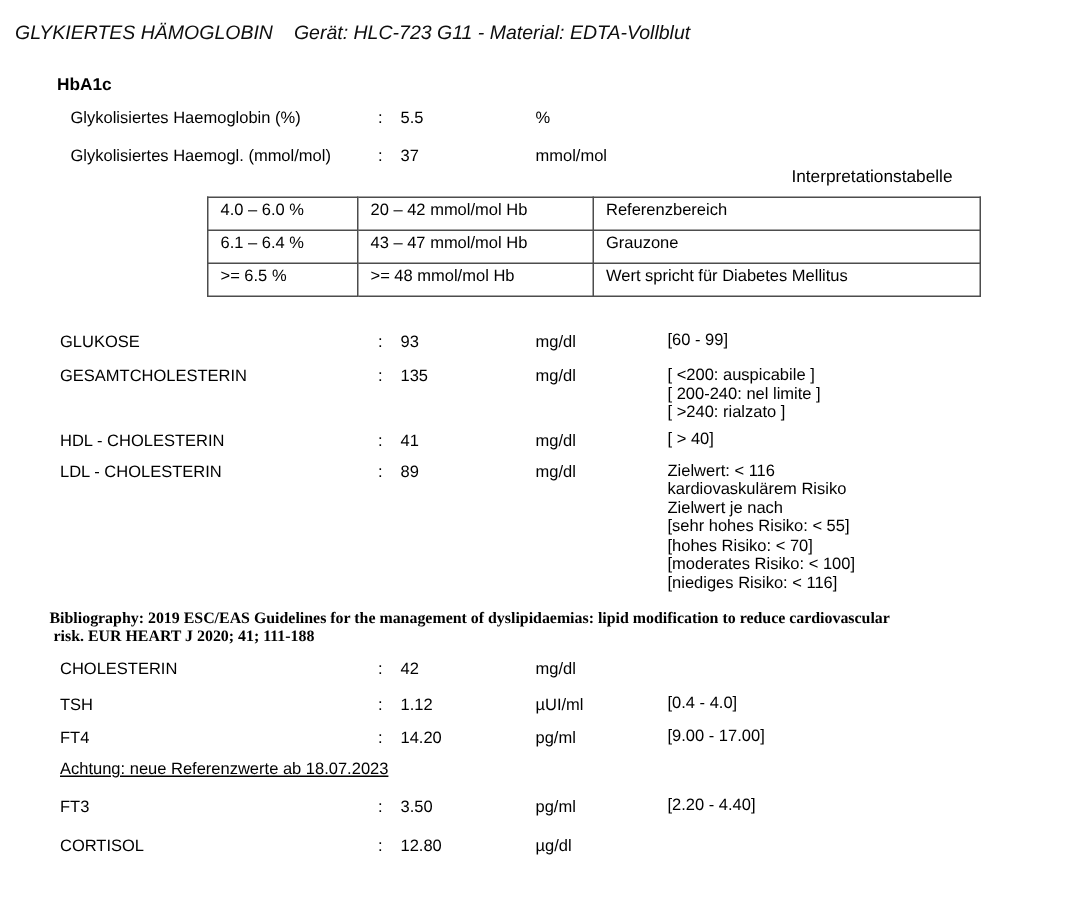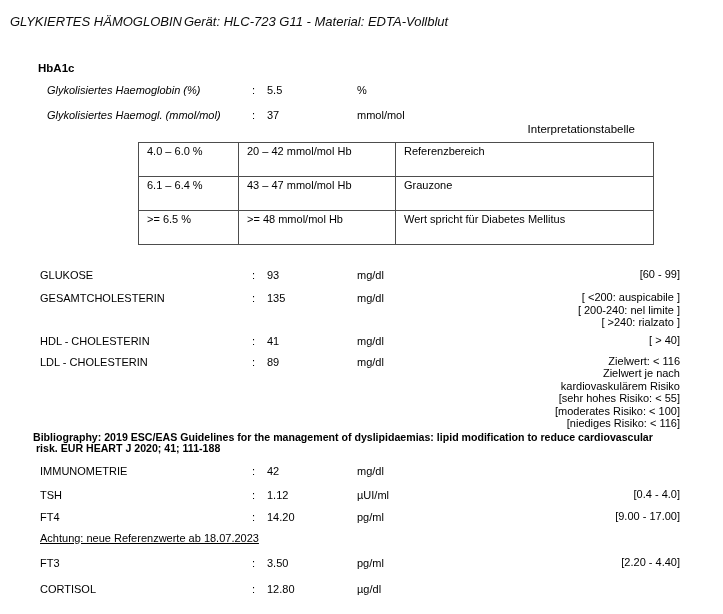--- a/index.html
+++ b/index.html
@@ -12,71 +12,72 @@
     overflow:hidden;
   }
   .section-header {
     margin:14px 0 0 10px;
     font-style:italic;
     font-size:13px;
     line-height:15px;
     color:#0d0d0d;
     white-space:nowrap;
   }
-  .section-header .device { margin-left:2px; }
+  .section-header .device { margin-left:14px; }
   .group-label {
-    margin:32px 0 0 38px;
+    margin:21px 0 0 38px;
     font-weight:bold;
     font-size:11.5px;
     line-height:14px;
   }
   .row {
     display:grid;
     grid-template-columns:212px 15px 90px 88px 235px;
     padding-left:40px;
     font-size:11px;
     line-height:14px;
     align-items:start;
   }
   .row .lbl { white-space:nowrap; }
-  .row.sub .lbl { padding-left:7px;font-style:italic; }
+  .row.sub .lbl { padding-left:7px; }
   .row .sep { text-align:left; }
   .row .val { }
   .row .unit { }
-  .row .ref { text-align:right; line-height:12.5px; font-size:11px; }
+  .row .ref { text-align:left; line-height:12.5px; font-size:11px; }
   .row .ref .refline { display:block; }
   .table-caption {
     margin-top:0;
     margin-right:88px;
     text-align:right;
     font-size:11.5px;
     line-height:14px;
   }
   table.interp-table {
     border-collapse:collapse;
     margin:6px 0 0 138px;
   }
   table.interp-table td {
     border:1px solid #4d4d4d;
     font-size:11px;
     line-height:13px;
-    padding:1px 6px 18px 8px;
+    padding:1px 6px 6px 8px;
     height:14px;
     white-space:nowrap;
   }
   td.c1 { width:85px; }
   td.c2 { width:142px; }
   td.c3 { width:243px; }
   .bibliography {
-    margin:2px 0 0 33px;
+    margin:12px 0 0 33px;
     width:660px;
     font-weight:bold;
     font-size:10.6px;
     line-height:11.5px;
     white-space:pre-wrap;
+    font-family:Liberation Serif, serif;
   }
   .notice {
     margin:7px 0 0 40px;
     font-size:11px;
     line-height:14px;
     text-decoration:underline;
   }
 </style>
 </head>
 <body>
@@ -160,32 +161,33 @@
     </span>
   </div>
 
   <div class="row" style="margin-top:7px">
     <span class="lbl">LDL - CHOLESTERIN</span>
     <span class="sep">:</span>
     <span class="val">89</span>
     <span class="unit">mg/dl</span>
     <span class="ref">
       <span class="refline">Zielwert: &lt; 116</span>
+      <span class="refline">kardiovaskulärem Risiko</span>
       <span class="refline">Zielwert je nach</span>
-      <span class="refline">kardiovaskulärem Risiko</span>
       <span class="refline">[sehr hohes Risiko: &lt; 55]</span>
+      <span class="refline">[hohes Risiko: &lt; 70]</span>
       <span class="refline">[moderates Risiko: &lt; 100]</span>
       <span class="refline">[niediges Risiko: &lt; 116]</span>
     </span>
   </div>
 
   <div class="bibliography"><span>Bibliography: 2019 ESC/EAS Guidelines for the management of dyslipidaemias: lipid modification to reduce cardiovascular</span><br><span> risk. EUR HEART J 2020; 41; 111-188</span></div>
 
   <div class="row" style="margin-top:9px">
-    <span class="lbl">IMMUNOMETRIE</span>
+    <span class="lbl">CHOLESTERIN</span>
     <span class="sep">:</span>
     <span class="val">42</span>
     <span class="unit">mg/dl</span>
   </div>
 
   <div class="row" style="margin-top:10px">
     <span class="lbl">TSH</span>
     <span class="sep">:</span>
     <span class="val">1.12</span>
     <span class="unit">µUI/ml</span>

